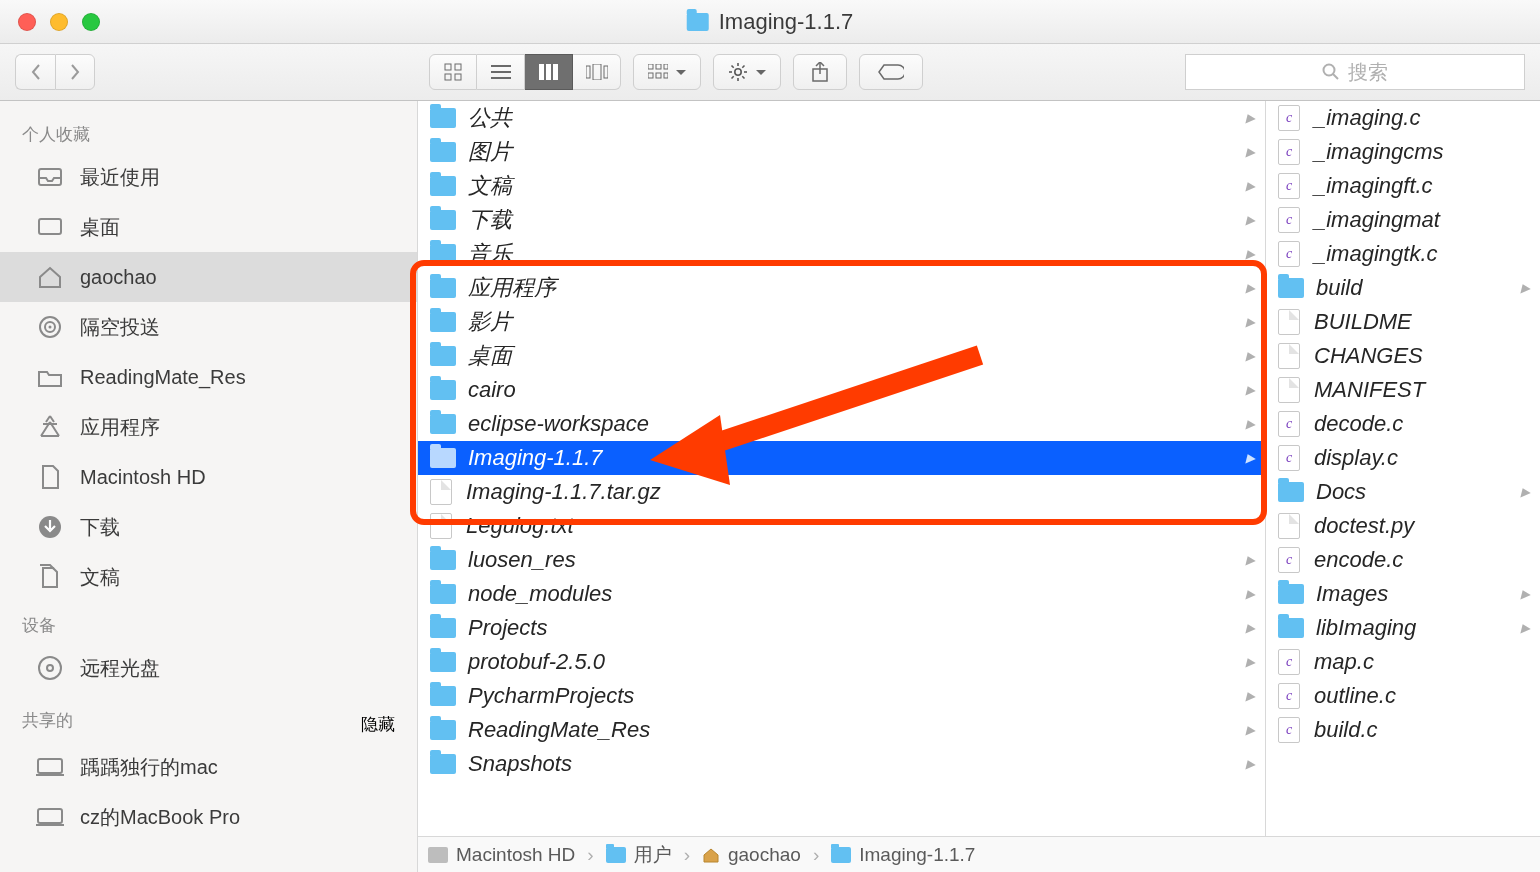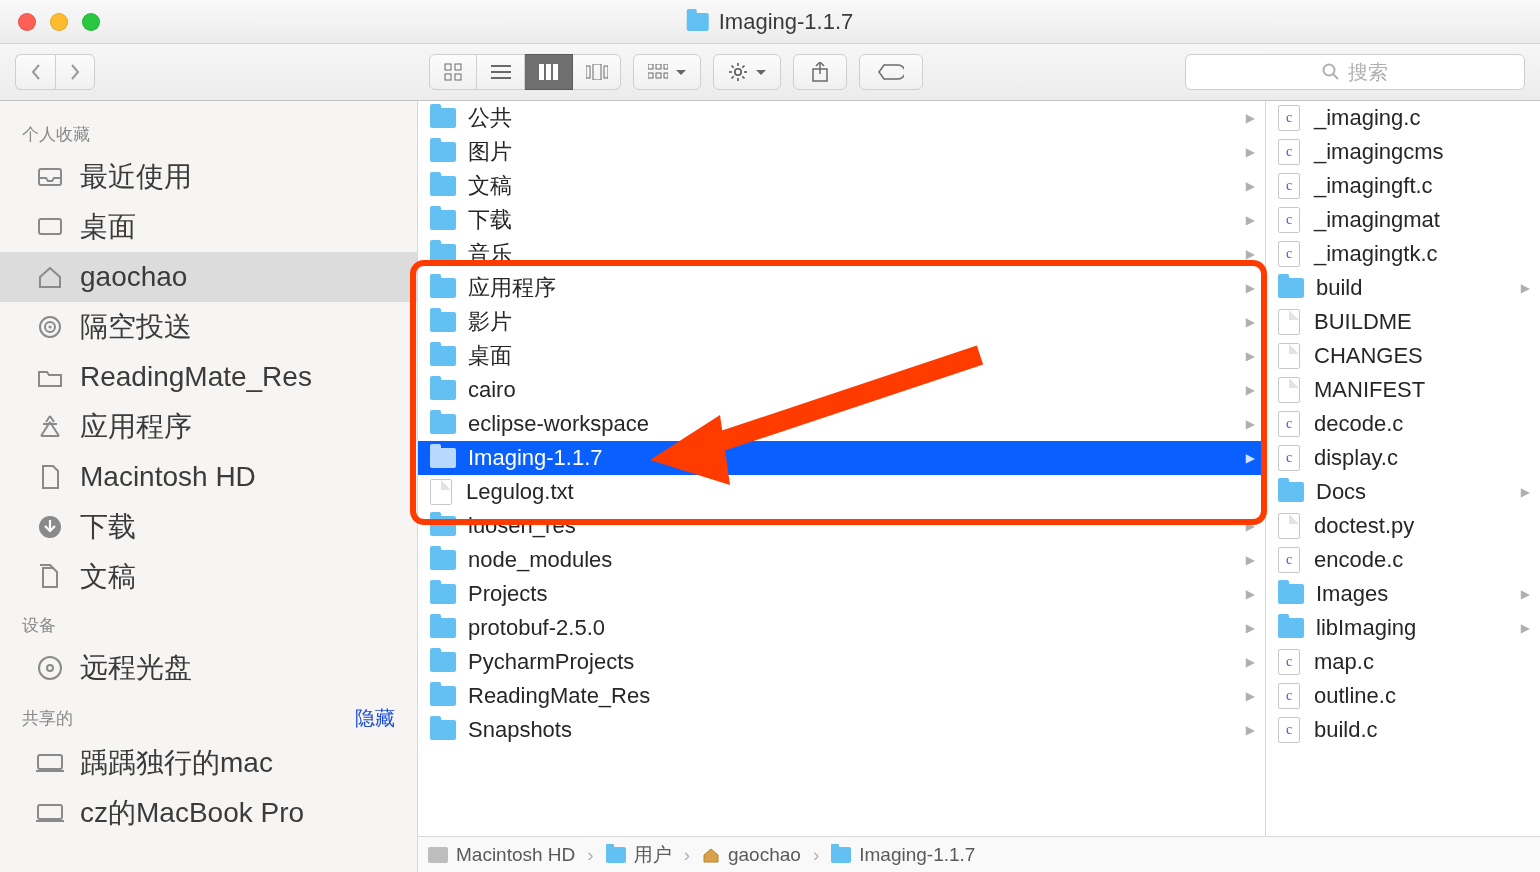--- a/index.html
+++ b/index.html
@@ -22,34 +22,34 @@
   .nav-buttons .tb-btn:last-child{border-radius:0 6px 6px 0;}
   .seg { display:flex; }
   .seg .tb-btn{width:48px;border-radius:0;}
   .seg .tb-btn:first-child{border-radius:6px 0 0 6px;}
   .seg .tb-btn:last-child{border-radius:0 6px 6px 0;}
   .seg .tb-btn+ .tb-btn{border-left:none;}
   .seg .active{background:#6f6f6f;color:#fff;border-color:#5a5a5a;}
   .single{border-radius:6px;padding:0 14px;}
   .wide{padding:0 18px;}
   .dd::after{content:"";margin-left:8px;border:5px solid transparent;border-top-color:#666;transform:translateY(3px);}
-  .search{margin-left:auto;height:36px;width:340px;border:1px solid #cfcfcf;background:#fff;border-radius:6px;display:flex;align-items:center;justify-content:center;color:#b0b0b0;font-size:20px;gap:8px;}
+  .search{margin-left:auto;height:36px;width:340px;border:1px solid #cfcfcf;background:#fff;border-radius:0;display:flex;align-items:center;justify-content:center;color:#b0b0b0;font-size:20px;gap:8px;}
 
   .body { flex:1; display:flex; min-height:0; }
   .sidebar{width:418px;background:#f6f5f4;border-right:1px solid #d8d8d8;padding-top:10px;overflow:hidden;position:relative;}
   .sb-head{font-size:17px;color:#8a8a8a;padding:12px 22px 6px;display:flex;justify-content:space-between;align-items:center;}
-  .sb-head .hide{color:#1d4ed8;font-size:20px;}
-  .sb-item{display:flex;align-items:center;gap:16px;height:50px;padding-left:36px;font-size:28px;color:#3b3b3b;}
+  .sb-head .hide{color:#000000;font-size:17px;margin-top:8px;}
+  .sb-item{display:flex;align-items:center;gap:16px;height:50px;padding-left:36px;font-size:20px;color:#3b3b3b;}
   .sb-item.selected{background:#dcdcdc;}
   .sb-icon{width:28px;height:22px;display:inline-flex;align-items:center;justify-content:center;color:#7e7e7e;}
 
   .columns{flex:1;display:flex;min-height:0;overflow:hidden;}
   .col{width:848px;border-right:1px solid #d8d8d8;overflow-y:auto;overflow-x:hidden;position:relative;background:#fff;}
   .col2{flex:1;background:#fff;overflow:hidden;}
-  .row{display:flex;align-items:center;height:34px;padding-left:12px;font-size:22px;color:#262626;position:relative;white-space:nowrap;}
+  .row{display:flex;align-items:center;height:34px;padding-left:12px;font-size:22px;color:#262626;position:relative;white-space:nowrap;font-style:italic;}
   .row .chev{position:absolute;right:10px;color:#b0b0b0;}
   .row.folder .ficon{width:26px;height:20px;background:#62c0f2;border-radius:2px;position:relative;margin-right:12px;}
   .row.folder .ficon::before{content:"";position:absolute;top:-4px;left:0;width:11px;height:5px;background:#62c0f2;border-radius:2px 2px 0 0;}
   .row.file .ficn{width:22px;height:26px;border:1px solid #c8c8c8;background:#fff;border-radius:2px;margin-right:14px;position:relative;}
   .row.file .ficn::before{content:"";position:absolute;top:0;right:0;border:5px solid #e3e3e3;border-top-color:transparent;border-right-color:transparent;}
   .row.cfile .cficn{width:22px;height:26px;border:1px solid #c8c8c8;background:#fff;border-radius:2px;margin-right:14px;display:flex;align-items:center;justify-content:center;color:#7a3fbf;font-size:14px;font-family:serif;}
   .row.selected{background:#0a60ff;color:#fff;}
   .row.selected .chev{color:#d0e3ff;}
   .row.selected .ficon, .row.selected .ficon::before{background:#b8d8ff;}
 
@@ -342,20 +342,24 @@
             <span>eclipse-workspace</span>
             <span class="chev" style="font-size: 12px;">▶</span>
           </div>
           <div class="row folder selected">
             <span class="ficon"></span>
             <span>Imaging-1.1.7</span>
             <span class="chev" style="font-size: 12px;">▶</span>
           </div>
           <div class="row file">
             <span class="ficn"></span>
+            <span>Imaging-1.1.7.tar.gz</span>
+          </div>
+          <div class="row file">
+            <span class="ficn"></span>
             <span>Legulog.txt</span>
           </div>
           <div class="row folder">
             <span class="ficon"></span>
             <span>luosen_res</span>
             <span class="chev" style="font-size: 12px;">▶</span>
           </div>
           <div class="row folder">
             <span class="ficon"></span>
             <span>node_modules</span>

